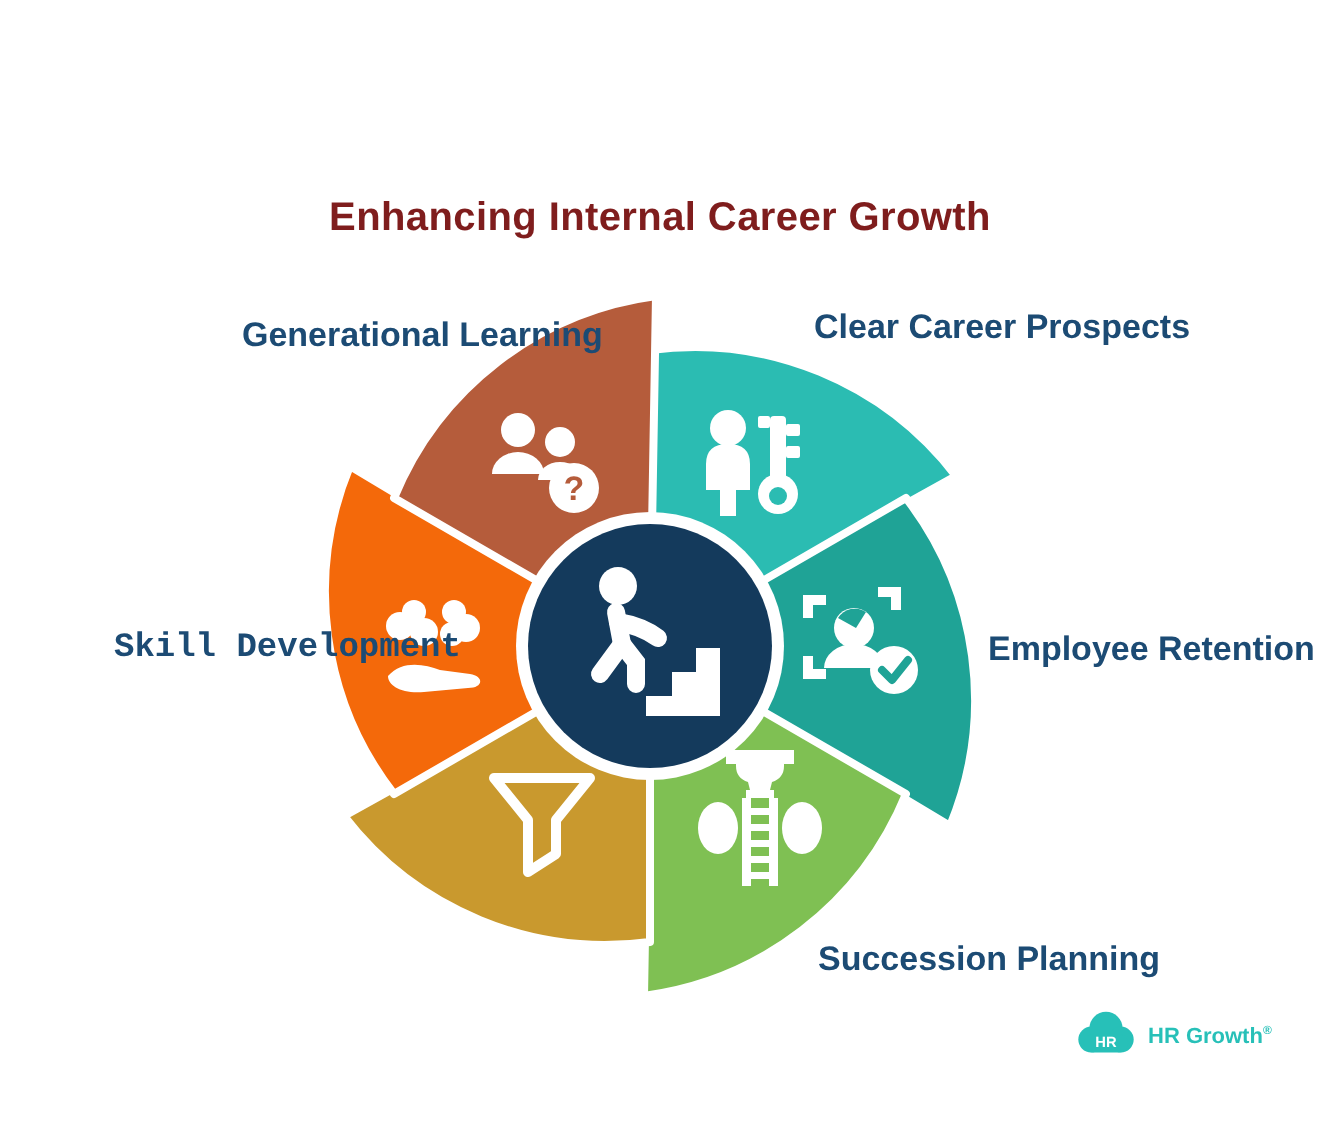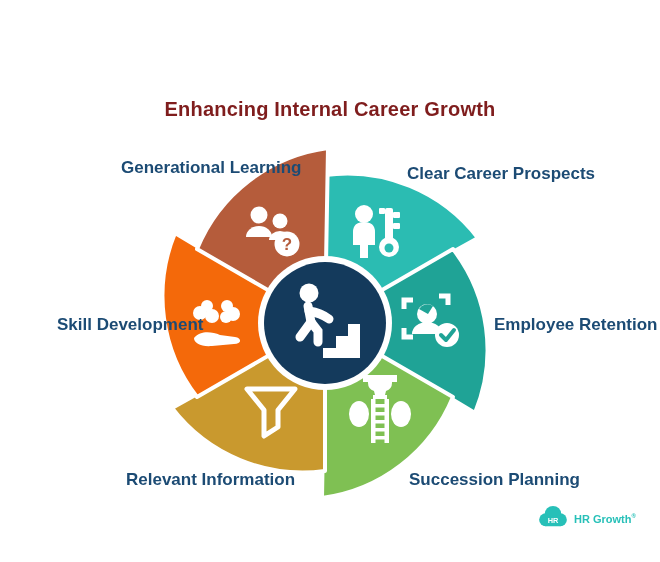--- a/index.html
+++ b/index.html
@@ -9,23 +9,23 @@
   }
   .title{
     position:absolute;left:0;top:58px;width:100%;text-align:center;
     font-size:20px;font-weight:bold;color:#7f1d1d;letter-spacing:.2px;margin-top:40px;
   }
   .wheel-svg{position:absolute;left:0;top:0;}
   .seg-label{
     position:absolute;font-size:17px;font-weight:bold;color:#1c4b74;white-space:nowrap;
   }
   .lbl-gen{left:121px;top:158px;}
-  .lbl-clear{left:407px;top:164px;}
+  .lbl-clear{left:407px;top:154px;}
   .lbl-emp{left:494px;top:315px;}
-  .lbl-skill{left:57px;top:315px;}
+  .lbl-skill{left:57px;top:315px;font-family:Liberation Mono, monospace;}
   .lbl-rel{left:126px;top:470px;}
   .lbl-suc{left:409px;top:470px;text-align:right;}
   .logo{
     position:absolute;left:537px;top:505px;display:flex;align-items:center;gap:5px;
   }
   .logo-text{font-size:11px;font-weight:bold;color:#27c0b8;line-height:22px;}
   .logo-text sup{font-size:6px;font-weight:bold;}
 </style>
 </head>
 <body>
@@ -120,21 +120,20 @@
         <path d="M-14,-1 L-25,14"></path>
         <path d="M-14,-1 L-7,8 L-7,19"></path>
       </g>
     </g>
   </svg>
 
   <div class="seg-label lbl-gen">Generational Learning</div>
   <div class="seg-label lbl-clear">Clear Career Prospects</div>
   <div class="seg-label lbl-emp">Employee Retention</div>
   <div class="seg-label lbl-suc">Succession Planning</div>
-  <div class="seg-label lbl-rel">Relevant Information</div>
   <div class="seg-label lbl-skill">Skill Development</div>
 
   <div class="logo">
     <svg width="32" height="24" viewBox="0 0 34 26">
       <g fill="#27c0b8">
         <circle cx="9" cy="16" r="7"></circle>
         <circle cx="17" cy="10" r="9"></circle>
         <circle cx="25" cy="16" r="7"></circle>
         <rect x="5" y="13" width="24" height="10" rx="5"></rect>
       </g>

